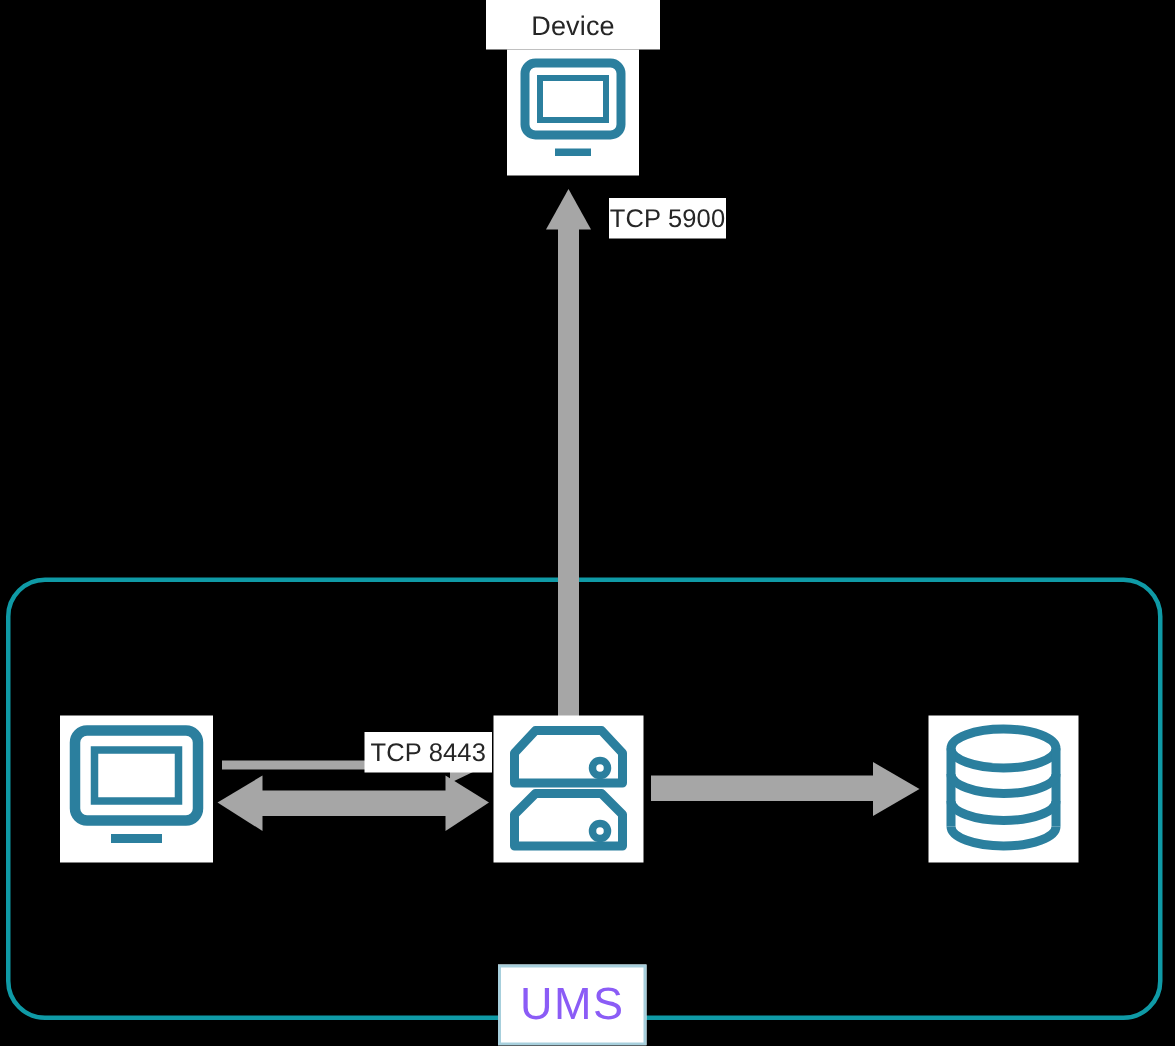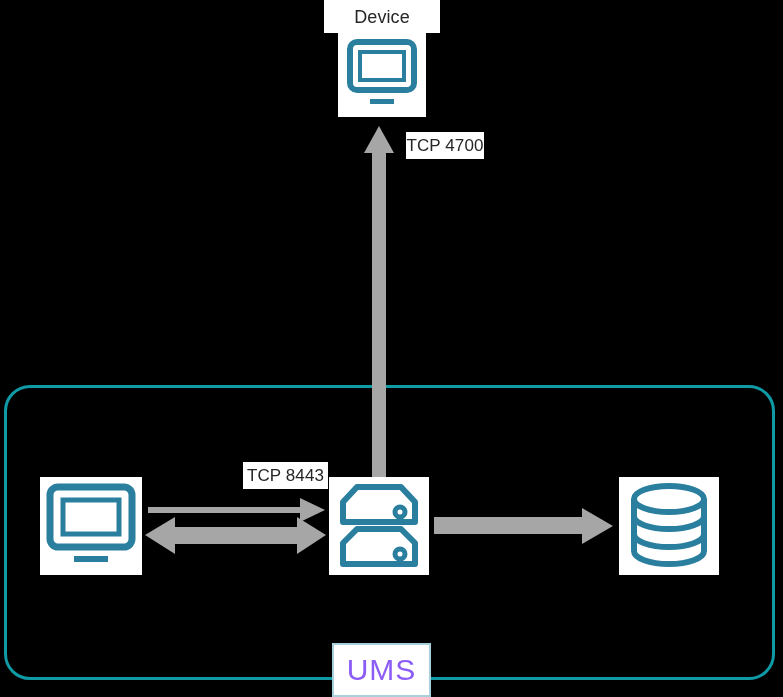--- a/index.html
+++ b/index.html
@@ -77,21 +77,21 @@
   }
 
   
   .plate { position: absolute; background: #ffffff; }
   #plate-client  { left: 40px;  top: 477px; width: 102px; height: 98px; }
   #plate-server  { left: 329px; top: 477px; width: 100px; height: 98px; }
   #plate-db      { left: 619px; top: 477px; width: 100px; height: 98px; }
 
   
   #chip-tcp5900 { left: 406px; top: 132px; width: 78px; height: 27px; }
-  #chip-tcp8443 { left: 243px; top: 462px; width: 85px; height: 27px; }
+  #chip-tcp8443 { left: 243px; top: 488px; width: 85px; height: 27px; }
   #chip-dbport  { left: 492px; top: 479px; width: 108px; height: 27px; }
 
   
   .icon-svg { position: absolute; display: block; }
 </style>
 </head>
 <body>
 
 <div id="canvas">
 
@@ -154,21 +154,21 @@
     <svg class="icon-svg" width="100" height="98" viewBox="0 0 100 98">
       <ellipse cx="50" cy="22" rx="35" ry="13" fill="none" stroke="#2b7f9e" stroke-width="6"></ellipse>
       <path d="M15,22 L15,74" fill="none" stroke="#2b7f9e" stroke-width="6"></path>
       <path d="M85,22 L85,74" fill="none" stroke="#2b7f9e" stroke-width="6"></path>
       <path d="M15,74 A35,13 0 0 0 85,74" fill="none" stroke="#2b7f9e" stroke-width="6"></path>
       <path d="M15,39 A35,13 0 0 0 85,39" fill="none" stroke="#2b7f9e" stroke-width="6"></path>
       <path d="M15,57 A35,13 0 0 0 85,57" fill="none" stroke="#2b7f9e" stroke-width="6"></path>
     </svg>
   </div>
 
-  <div id="chip-tcp5900" class="chip">TCP 4700</div>
+  <div id="chip-tcp5900" class="chip">TCP 5900</div>
 
   <div id="chip-tcp8443" class="chip">TCP 8443</div>
 
 
   <div id="ums-chip" class="abs">
     <span class="ums-text">UMS</span>
   </div>
 
 </div>
 

